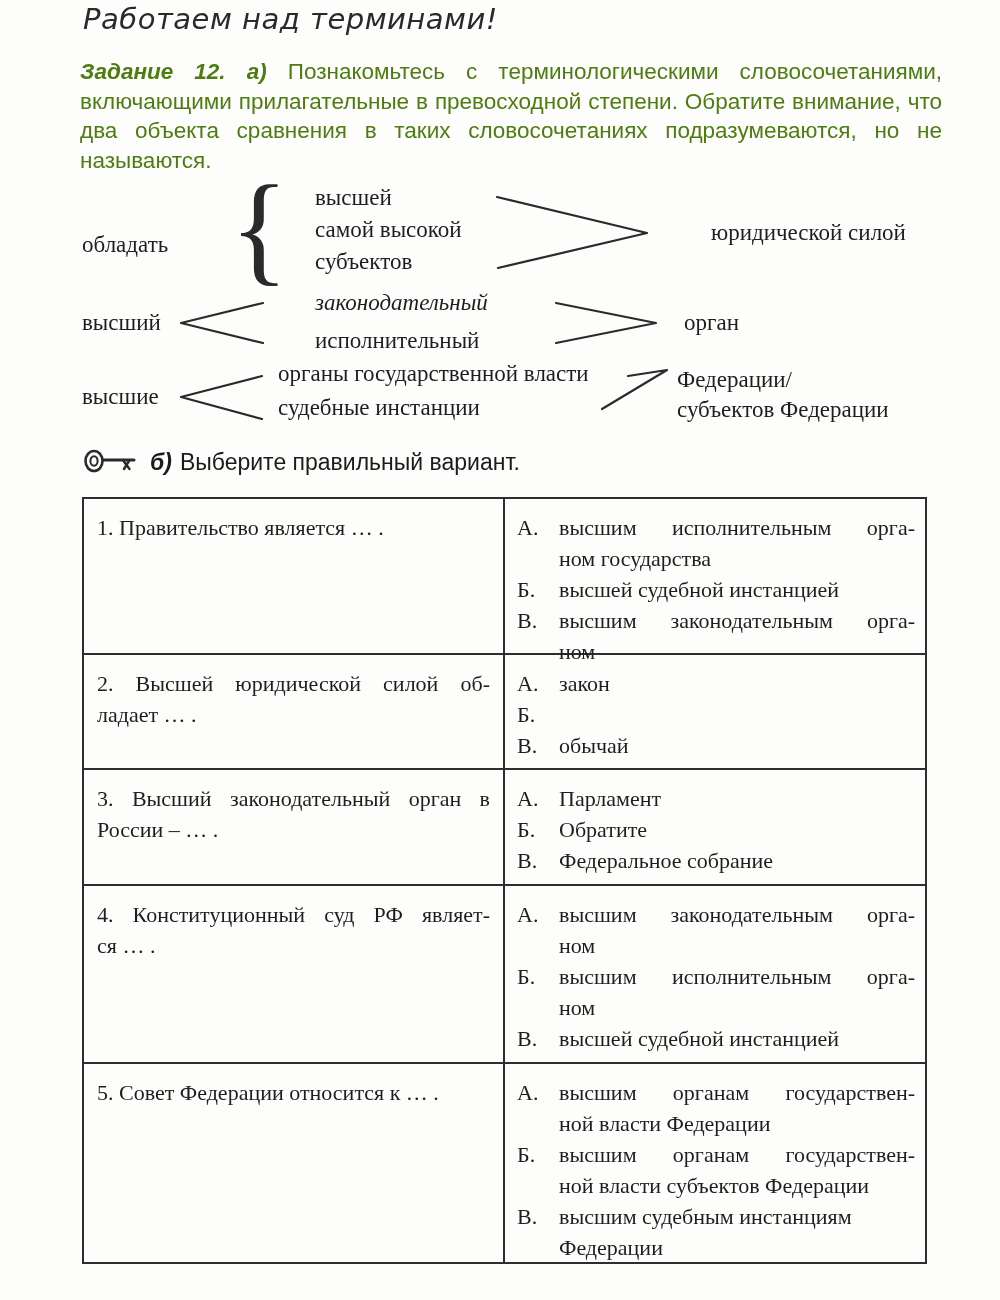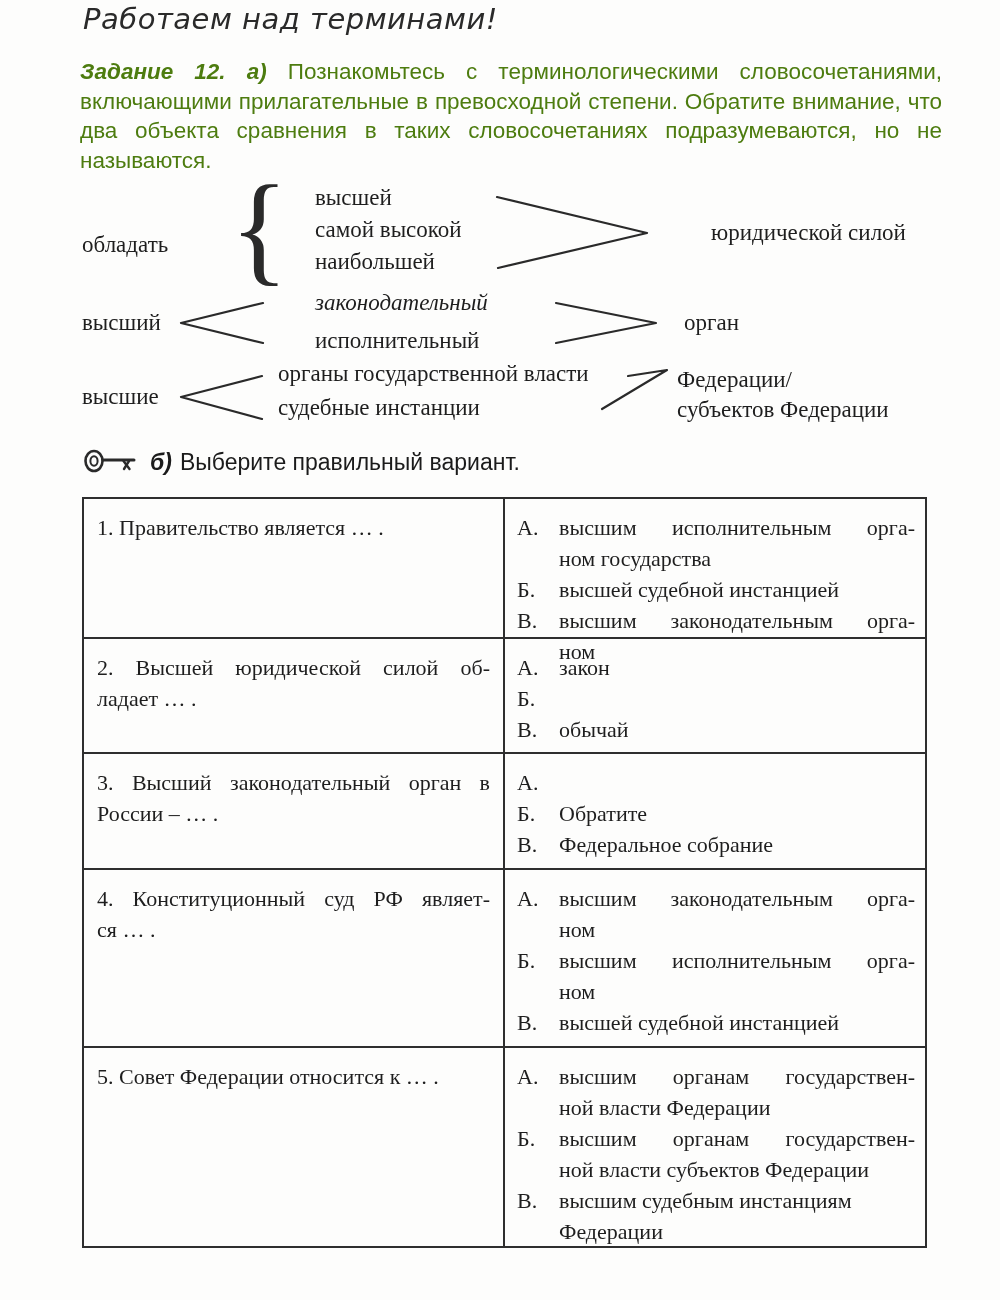--- a/index.html
+++ b/index.html
@@ -105,21 +105,21 @@
       <polyline points="556,303 656,323 556,343"></polyline>
       <polyline points="262,376 181,397 262,419"></polyline>
       <polyline points="628,376 667,370 602,409"></polyline>
     </g>
   </svg>
 
   <div class="dg" style="left:82px; top:217px;margin-top:14px;">обладать</div>
   <div class="brace">{</div>
   <div class="dg" style="left:315px; top:184px;">высшей</div>
   <div class="dg" style="left:315px; top:216px;">самой высокой</div>
-  <div class="dg" style="left:315px; top:248px;">наибольшей</div>
+  <div class="dg" style="left:315px; top:248px;">субъектов</div>
   <div class="dg" style="left:683px; top:219px;margin-left:28px;">юридической силой</div>
 
   <div class="dg" style="left:82px; top:309px;">высший</div>
   <div class="dg" style="left:315px; top:289px;font-style:italic;">законодательный</div>
   <div class="dg" style="left:315px; top:327px;">исполнительный</div>
   <div class="dg" style="left:684px; top:309px;">орган</div>
 
   <div class="dg" style="left:82px; top:383px;">высшие</div>
   <div class="dg" style="left:278px; top:394px;">судебные инстанции</div>
   <div class="dg" style="left:278px; top:360px;">органы государственной власти</div>
@@ -135,21 +135,21 @@
         <line x1="45" y1="13" x2="40" y2="21" stroke-width="2.4"></line>
         <line x1="39.5" y1="13" x2="45.5" y2="21" stroke-width="2.4"></line>
       </g>
     </svg>
     <span class="blabel">б)</span>
     <span>Выберите правильный вариант.</span>
   </div>
 
   <div class="qtable">
 
-    <div class="trow" style="height:140px">
+    <div class="trow" style="height:156px">
       <div class="qcell">
         <div class="qline">1. Правительство является … .</div>
       </div>
       <div class="ocell">
         <div class="opt">
           <span class="olet">А.</span>
           <span class="olines">
             <div class="oline jl">высшим исполнительным орга-</div>
             <div class="oline">ном государства</div>
           </span>
@@ -195,20 +195,23 @@
     </div>
 
     <div class="trow" style="height:116px">
       <div class="qcell">
         <div class="qline jl">3. Высший законодательный орган в</div>
         <div class="qline">России – … .</div>
       </div>
       <div class="ocell">
         <div class="opt">
           <span class="olet">А.</span>
+          <span class="olines">
+            <div class="oline">Парламент</div>
+          </span>
         </div>
         <div class="opt">
           <span class="olet">Б.</span>
           <span class="olines">
             <div class="oline">Обратите</div>
           </span>
         </div>
         <div class="opt">
           <span class="olet">В.</span>
           <span class="olines">

